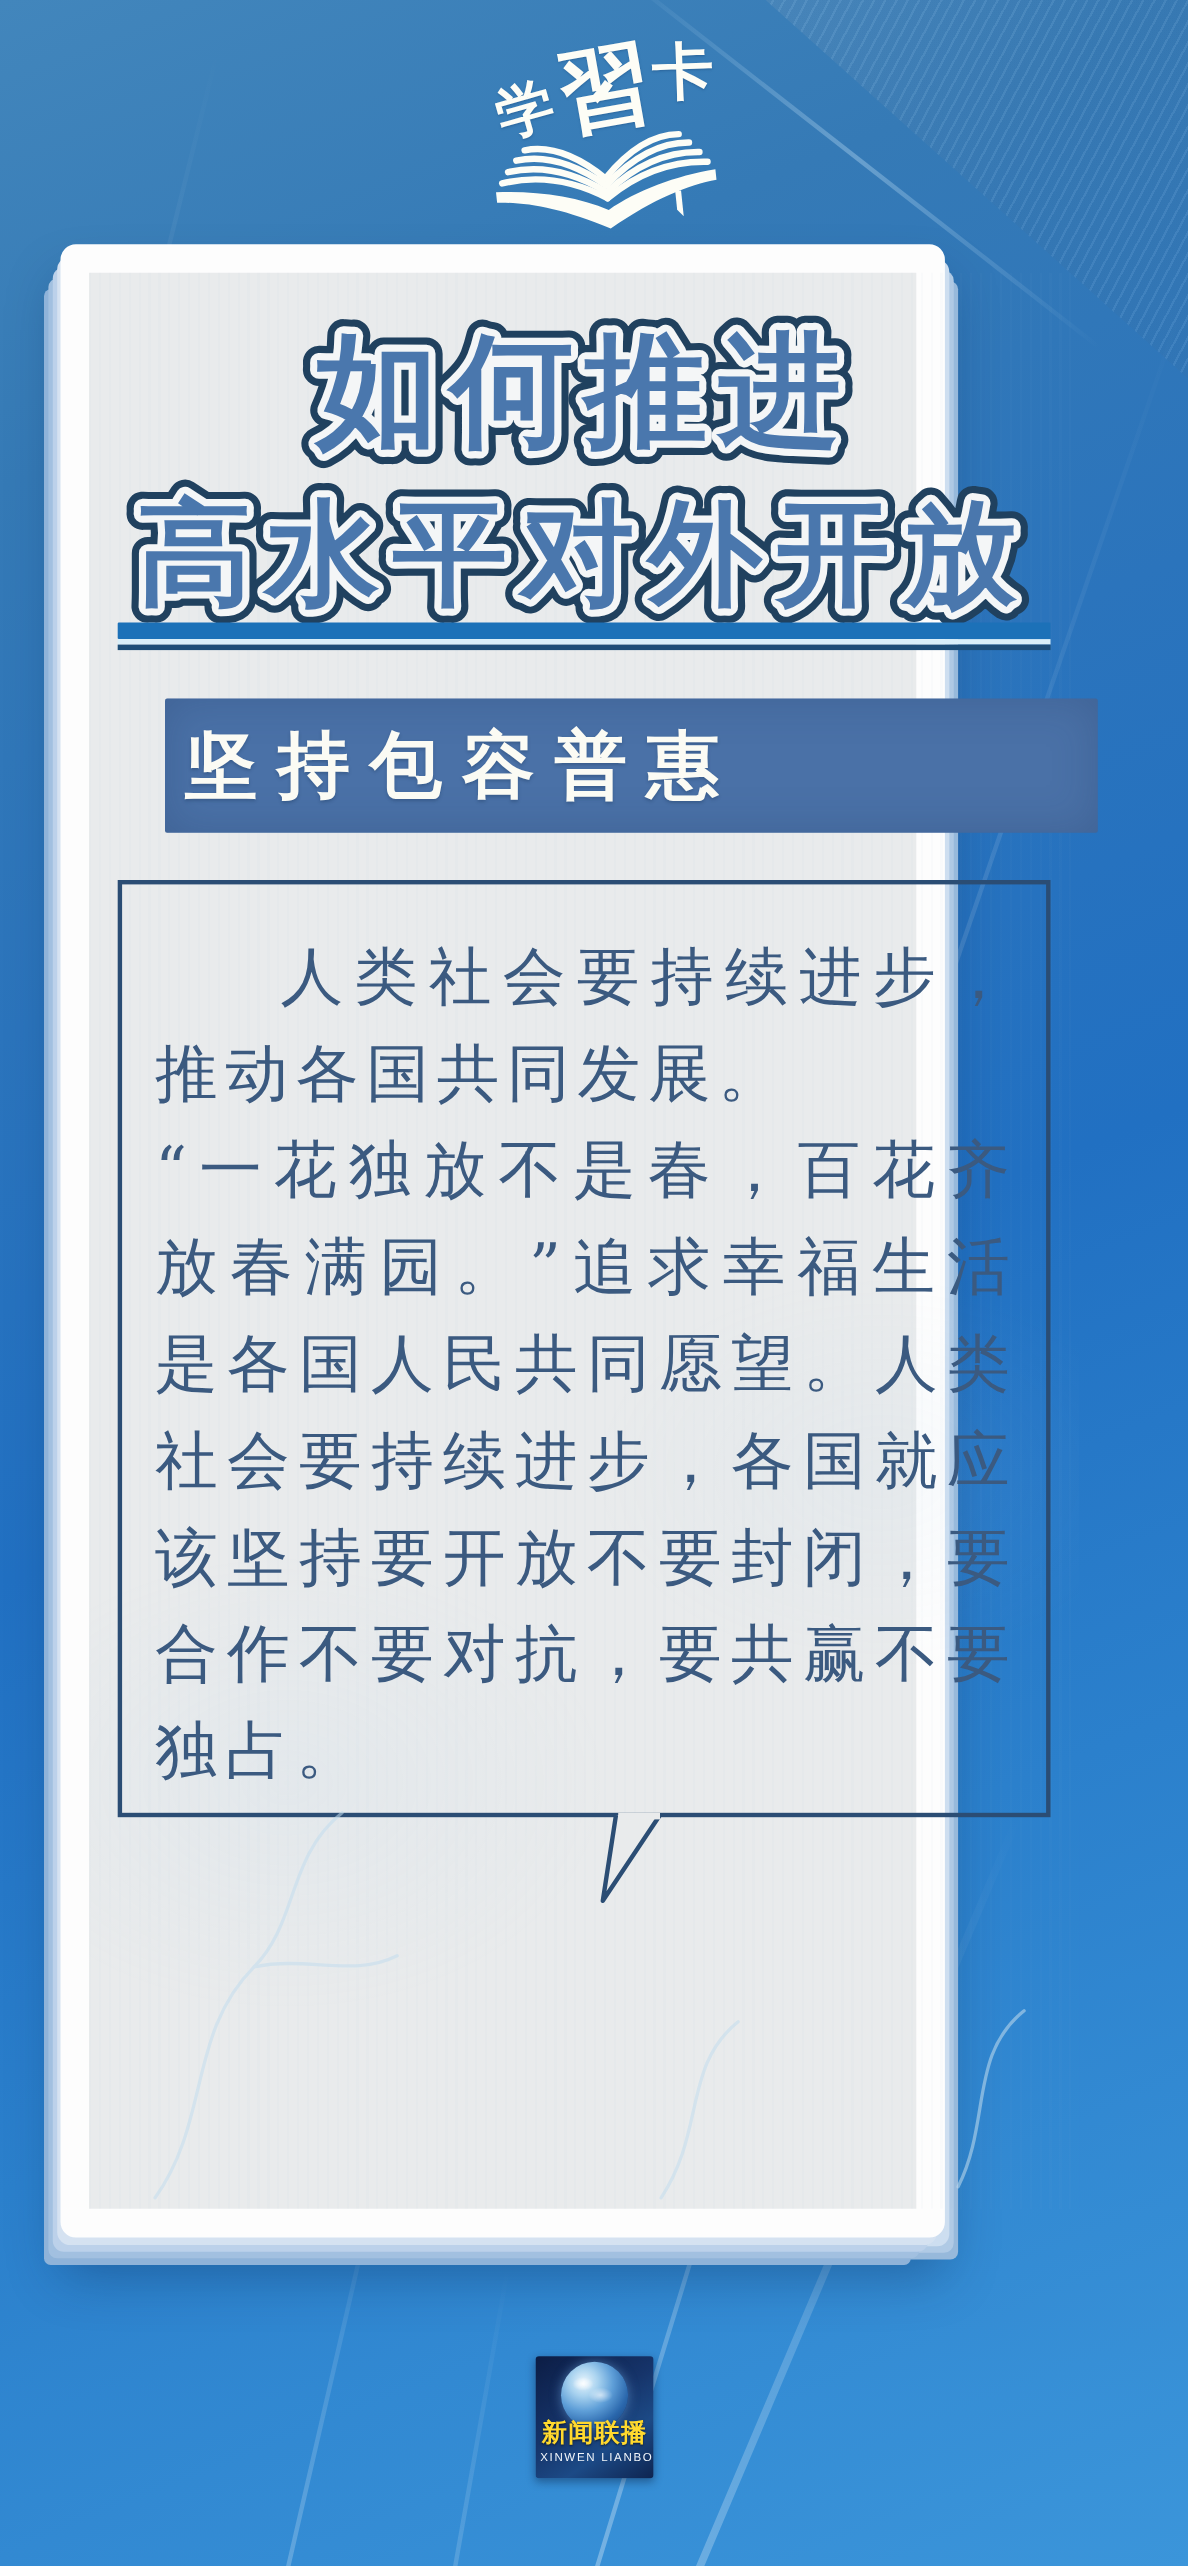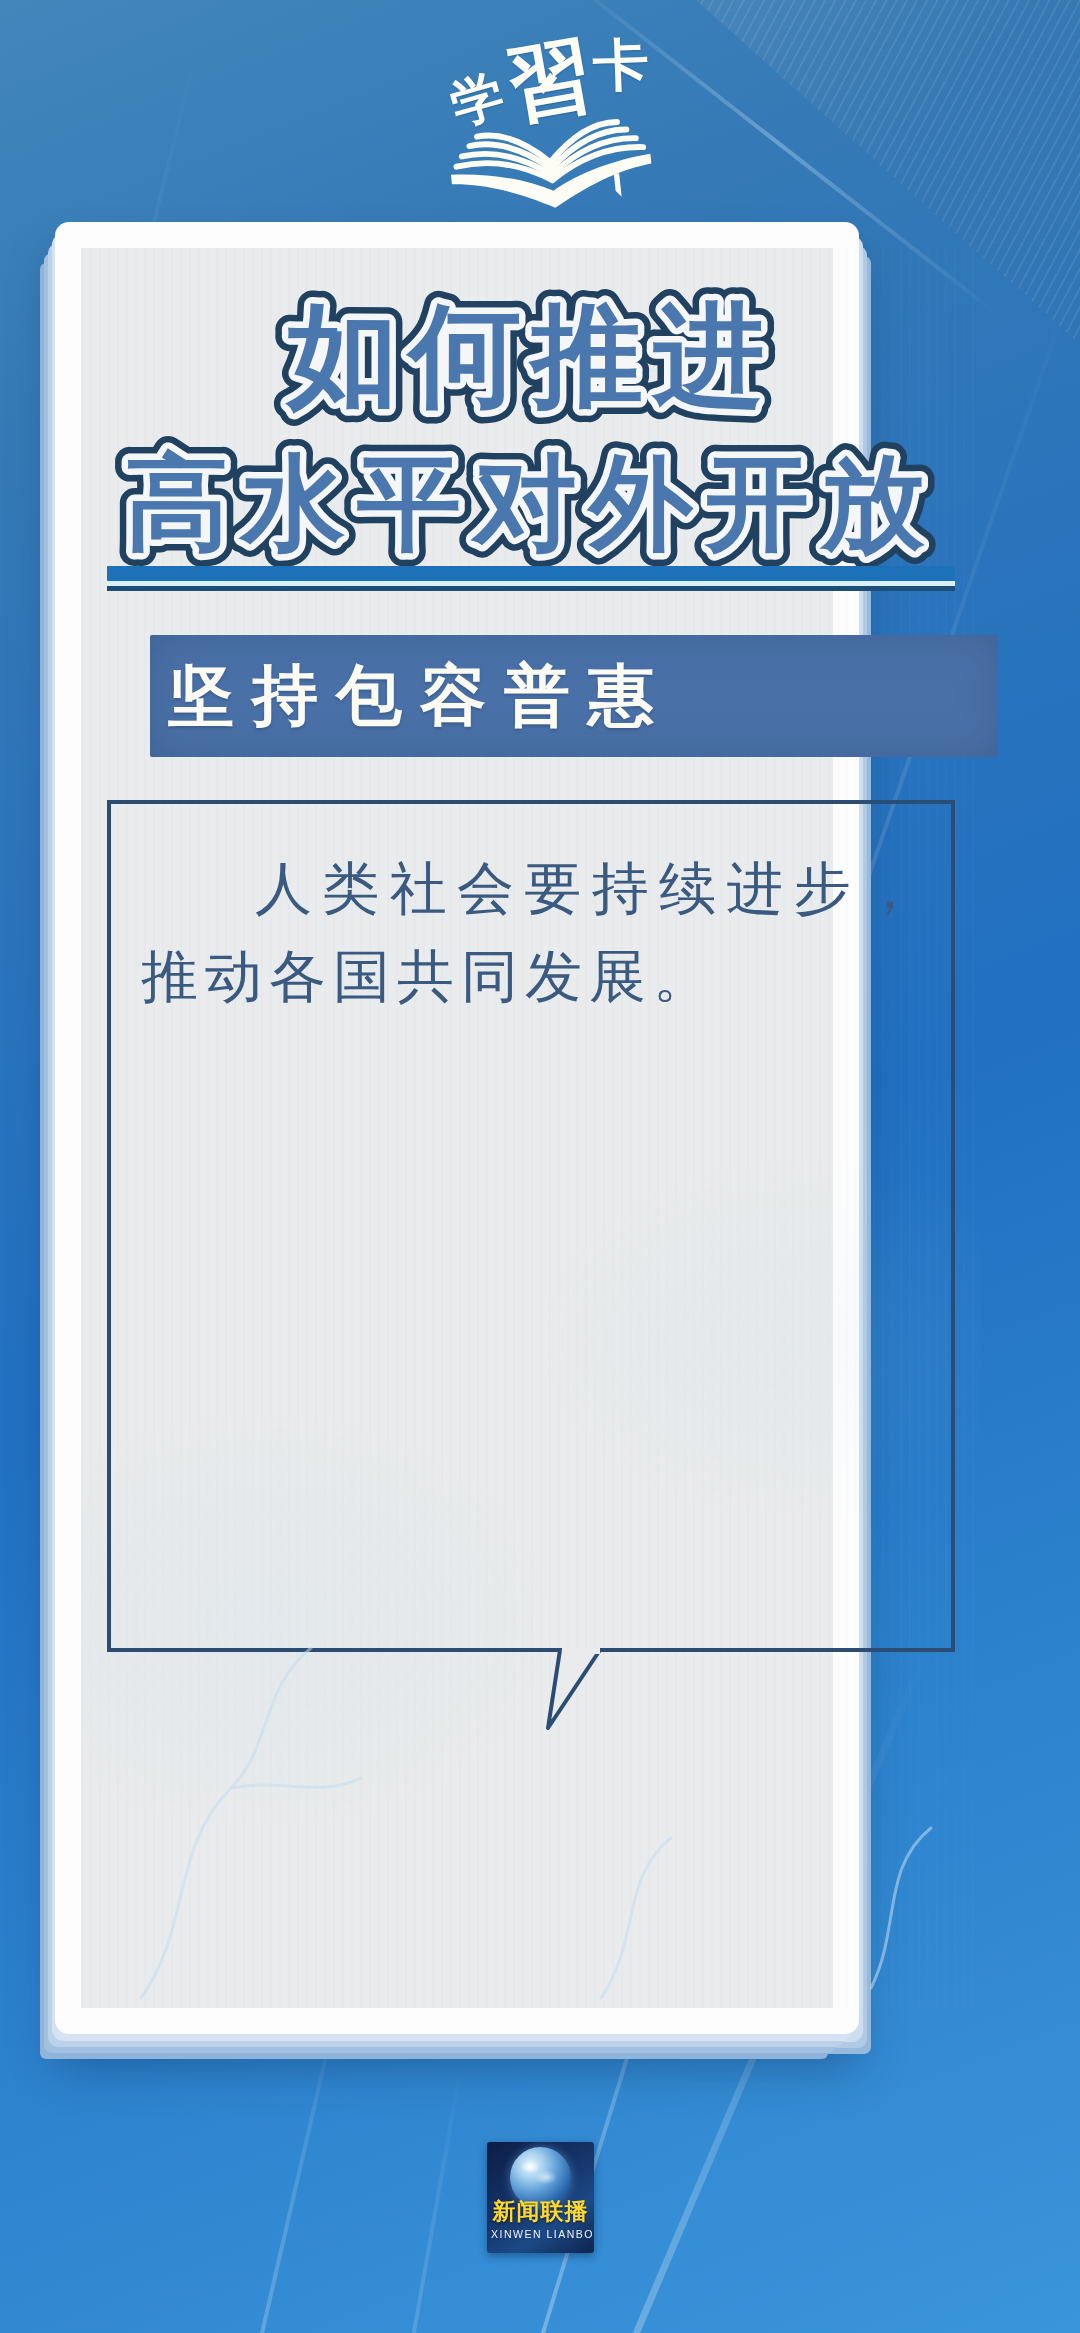--- a/index.html
+++ b/index.html
@@ -151,20 +151,21 @@
         <div class="bar-light"></div>
         <div class="bar-thin"></div>
       </div>
 
       <div class="banner">
         <span>坚持包容普惠</span>
       </div>
 
       <div class="bubble">
         <p class="p1">人类社会要持续进步，推动各国共同发展。</p>
+        <p class="p2">“一花独放不是春，百花齐放春满园。”追求幸福生活是各国人民共同愿望。人类社会要持续进步，各国就应该坚持要开放不要封闭，要合作不要对抗，要共赢不要独占。</p>
       </div>
       <svg class="tail" style="left:455px;top:1400px;position:absolute;" viewBox="0 0 76 84">
         <path d="M64,2 L12,80 L24,2" fill="#e9ebec" stroke="#2b4d74" stroke-width="4" stroke-linejoin="round"></path>
         <rect x="26" y="0" width="38" height="6" fill="#e9ebec"></rect>
       </svg>
 
 
       <svg class="watermark" viewBox="0 0 900 380">
         <g stroke="#c3ddee" stroke-width="3" fill="none" stroke-linecap="round">
           <path d="M60,370 C110,300 90,220 150,160 C190,120 180,60 230,20"></path>

